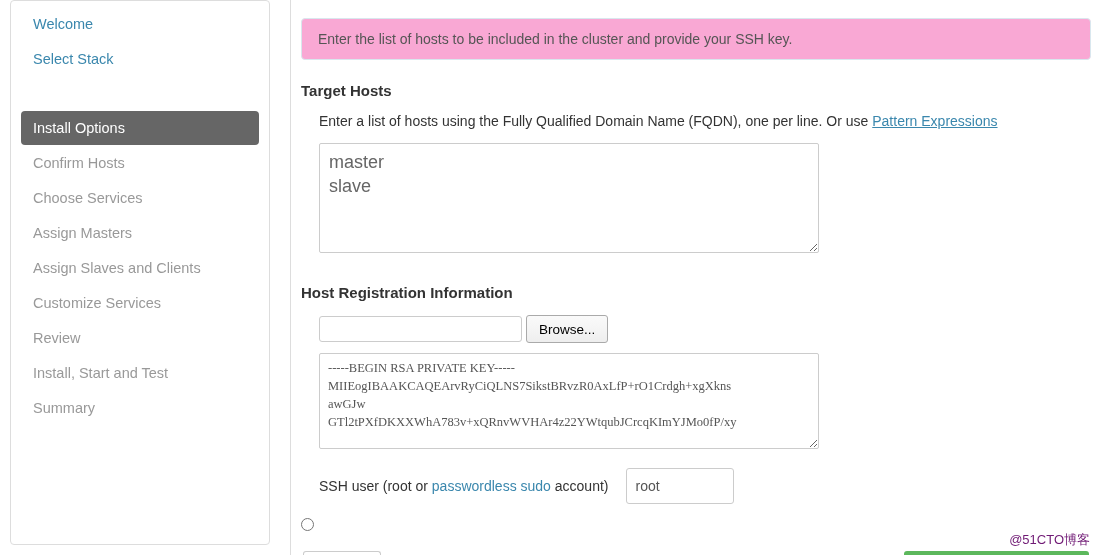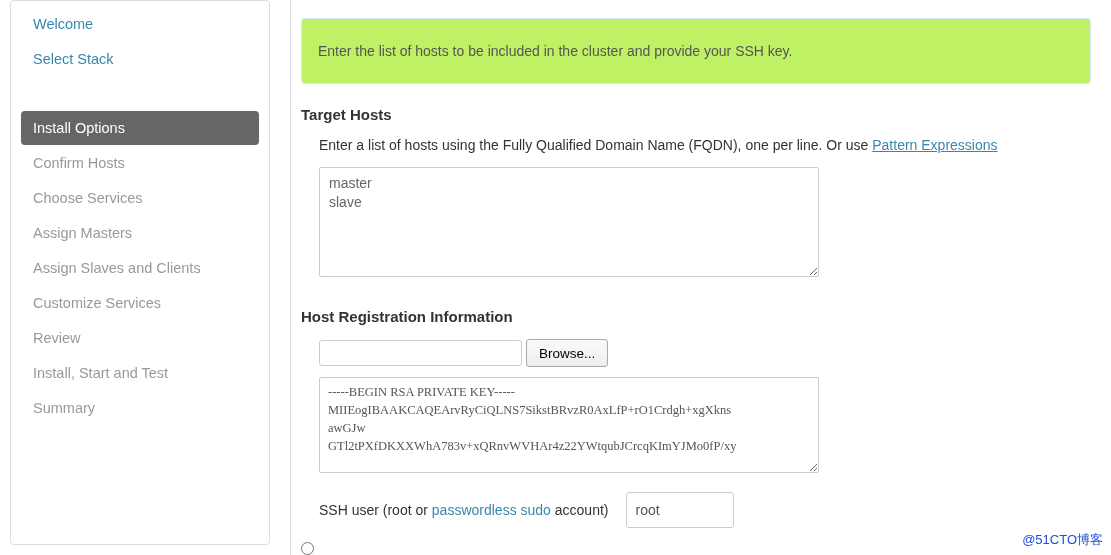--- a/index.html
+++ b/index.html
@@ -37,24 +37,24 @@
       color: #fff;
       margin-top: 35px;
     }
     .main {
       flex: 1;
       padding: 0 20px 0 10px;
       border-left: 1px solid #ddd;
       margin-left: 10px;
     }
     .info-box {
-      background: #bef264;
+      background: #f9a8d4;
       border: 1px solid #d9e7ee;
       border-radius: 4px;
-      padding: 24px 16px;
+      padding: 12px 16px;
       margin: 18px 0 22px 0;
       color: #555;
     }
     .section-heading {
       font-weight: bold;
       font-size: 15px;
       color: #333;
       margin-bottom: 14px;
     }
     .host-note {
@@ -63,21 +63,21 @@
     }
     .link { color: #3a87ad; }
     .hosts-textarea {
       margin-left: 18px;
       width: 500px;
       height: 110px;
       padding: 6px 9px;
       border: 1px solid #ccc;
       border-radius: 2px;
       font-family: "Helvetica Neue", Helvetica, Arial, sans-serif;
-      font-size: 14px;
+      font-size: 18px;
       color: #666;
       resize: both;
       line-height: 1.35;
     }
     .reg-section { margin-top: 28px; }
     .radio-row {
       margin: 6px 0 12px 0;
       display: flex;
       align-items: center;
       gap: 6px;
@@ -134,23 +134,23 @@
       width: 108px;
       height: 36px;
       padding: 4px 8px;
       border: 1px solid #ccc;
       border-radius: 3px;
       font-size: 14px;
       color: #555;
     }
     .watermark {
       position: absolute;
-      right: 8px;
+      right: 21px;
       bottom: 6px;
-      color: #1d4ed8;
+      color: #701a75;
       font-size: 13px;
     }
     .bottom-buttons {
       margin-top: 20px;
       display: flex;
       justify-content: space-between;
       padding: 0 2px;
     }
     .btn-stub-left {
       width: 78px; height: 6px;

